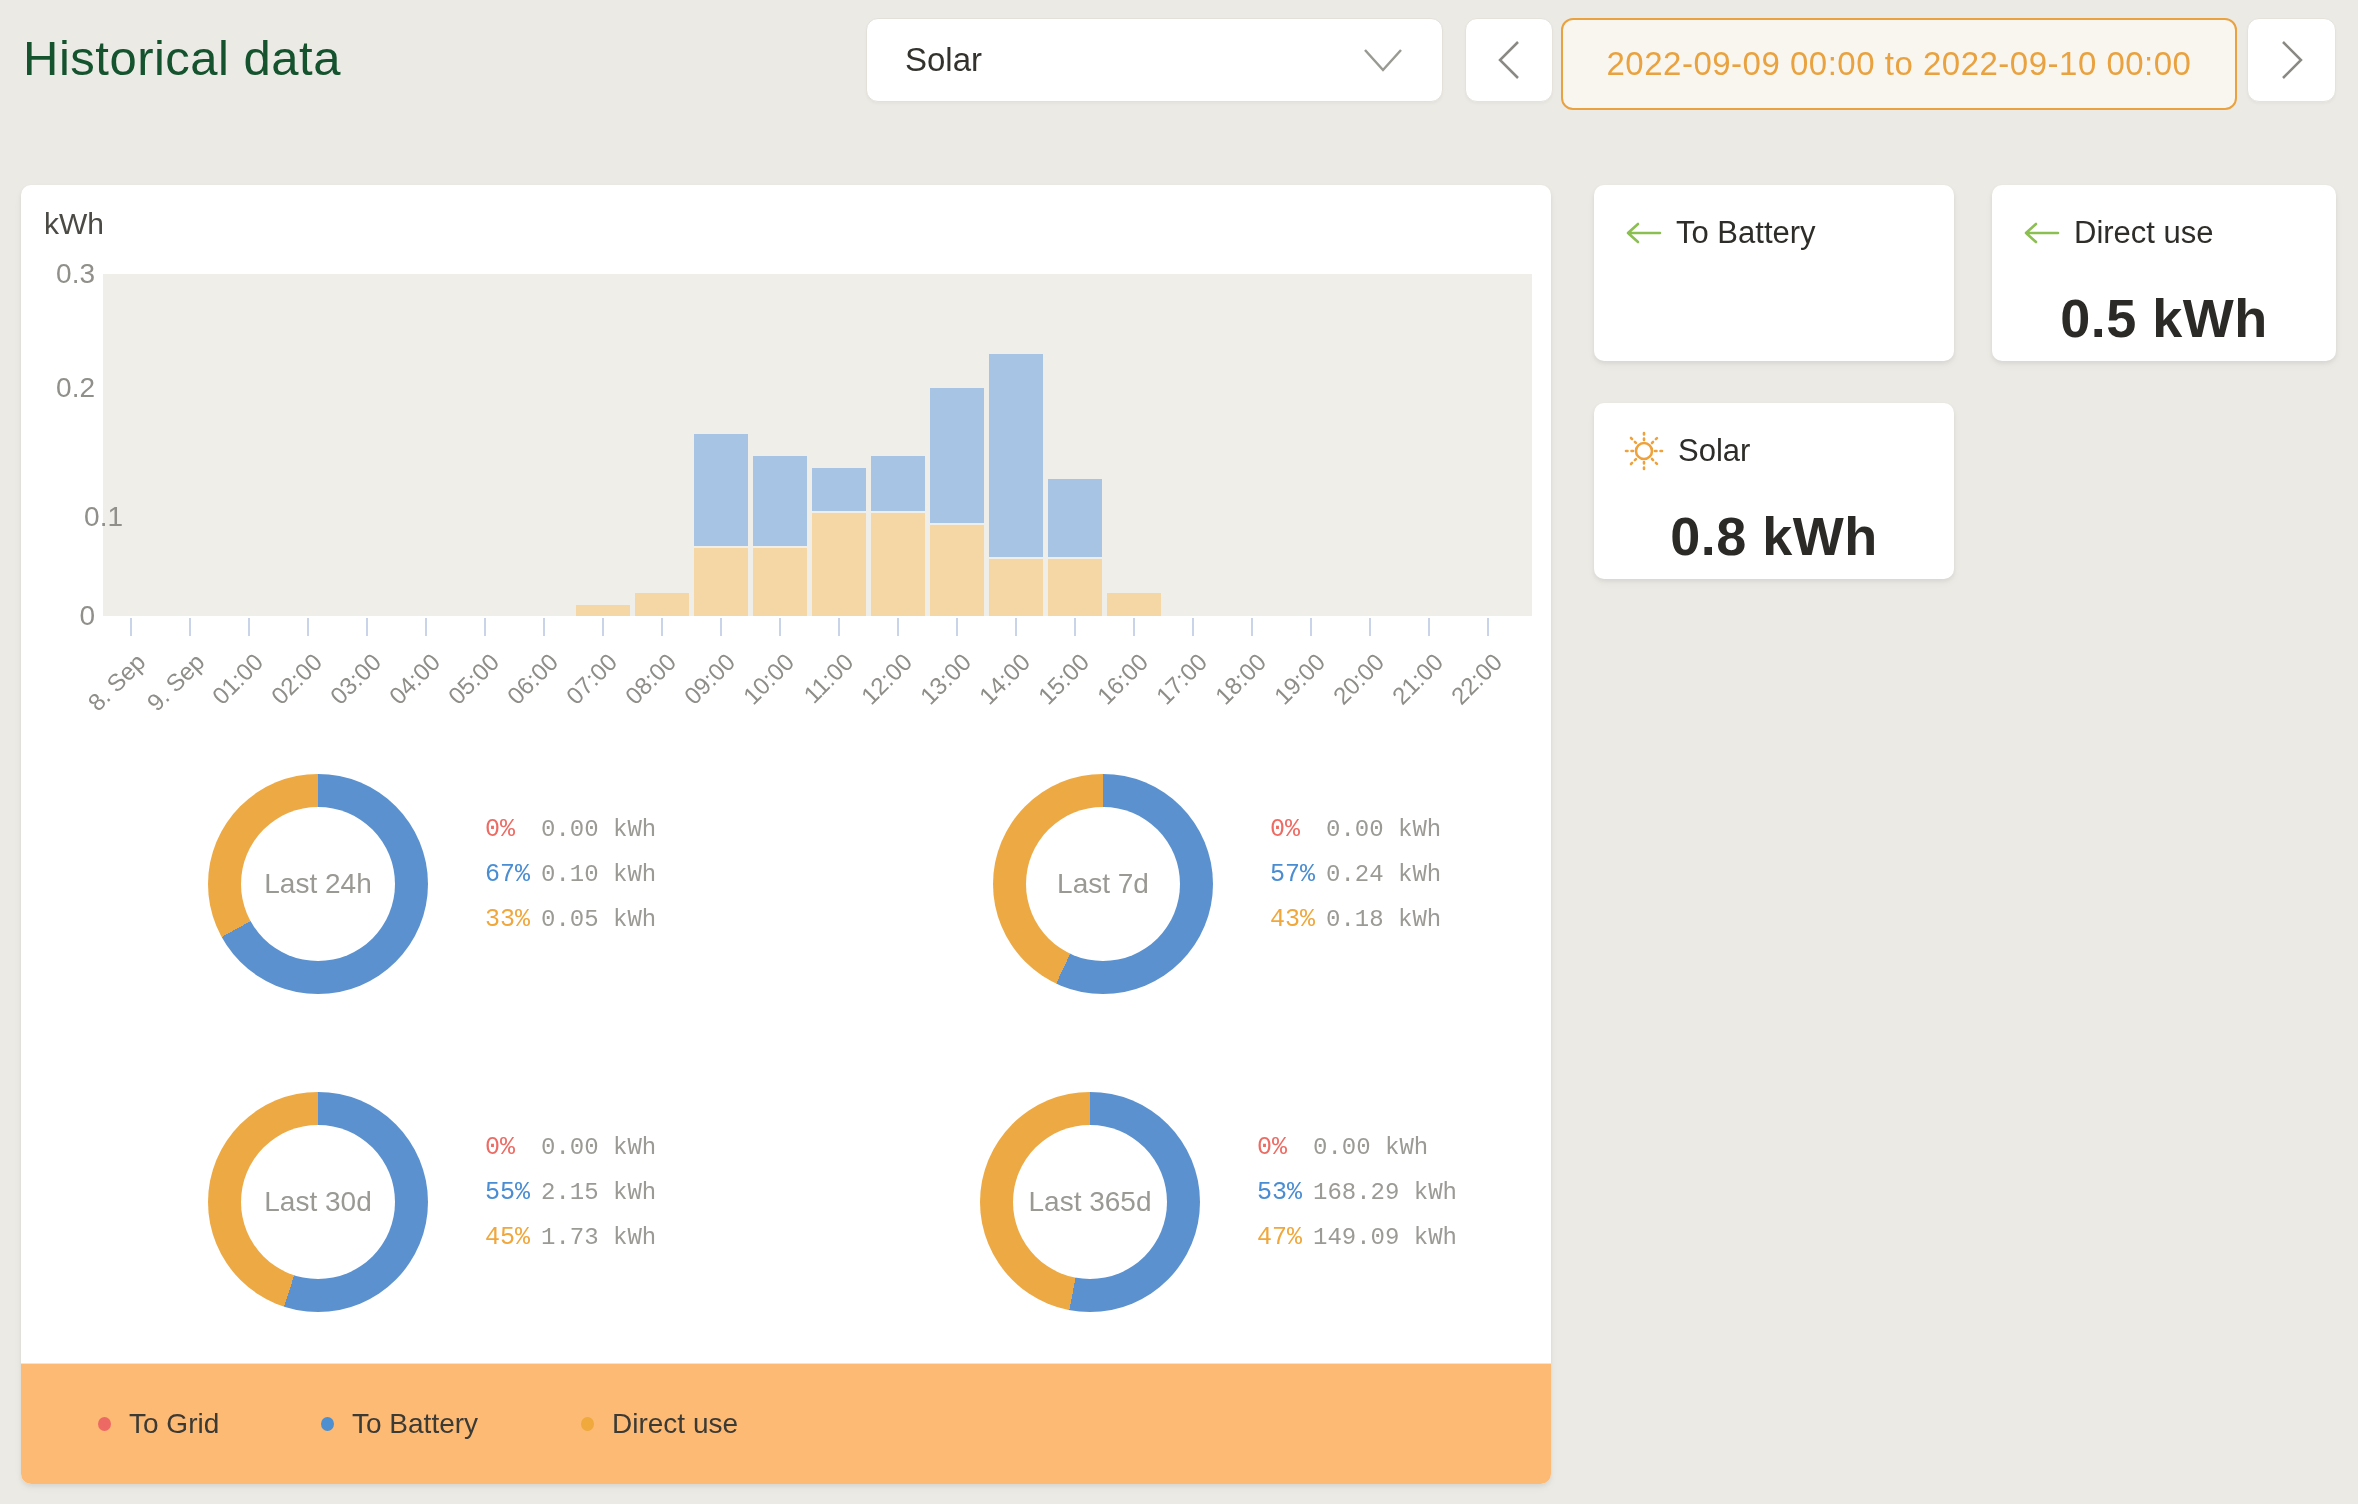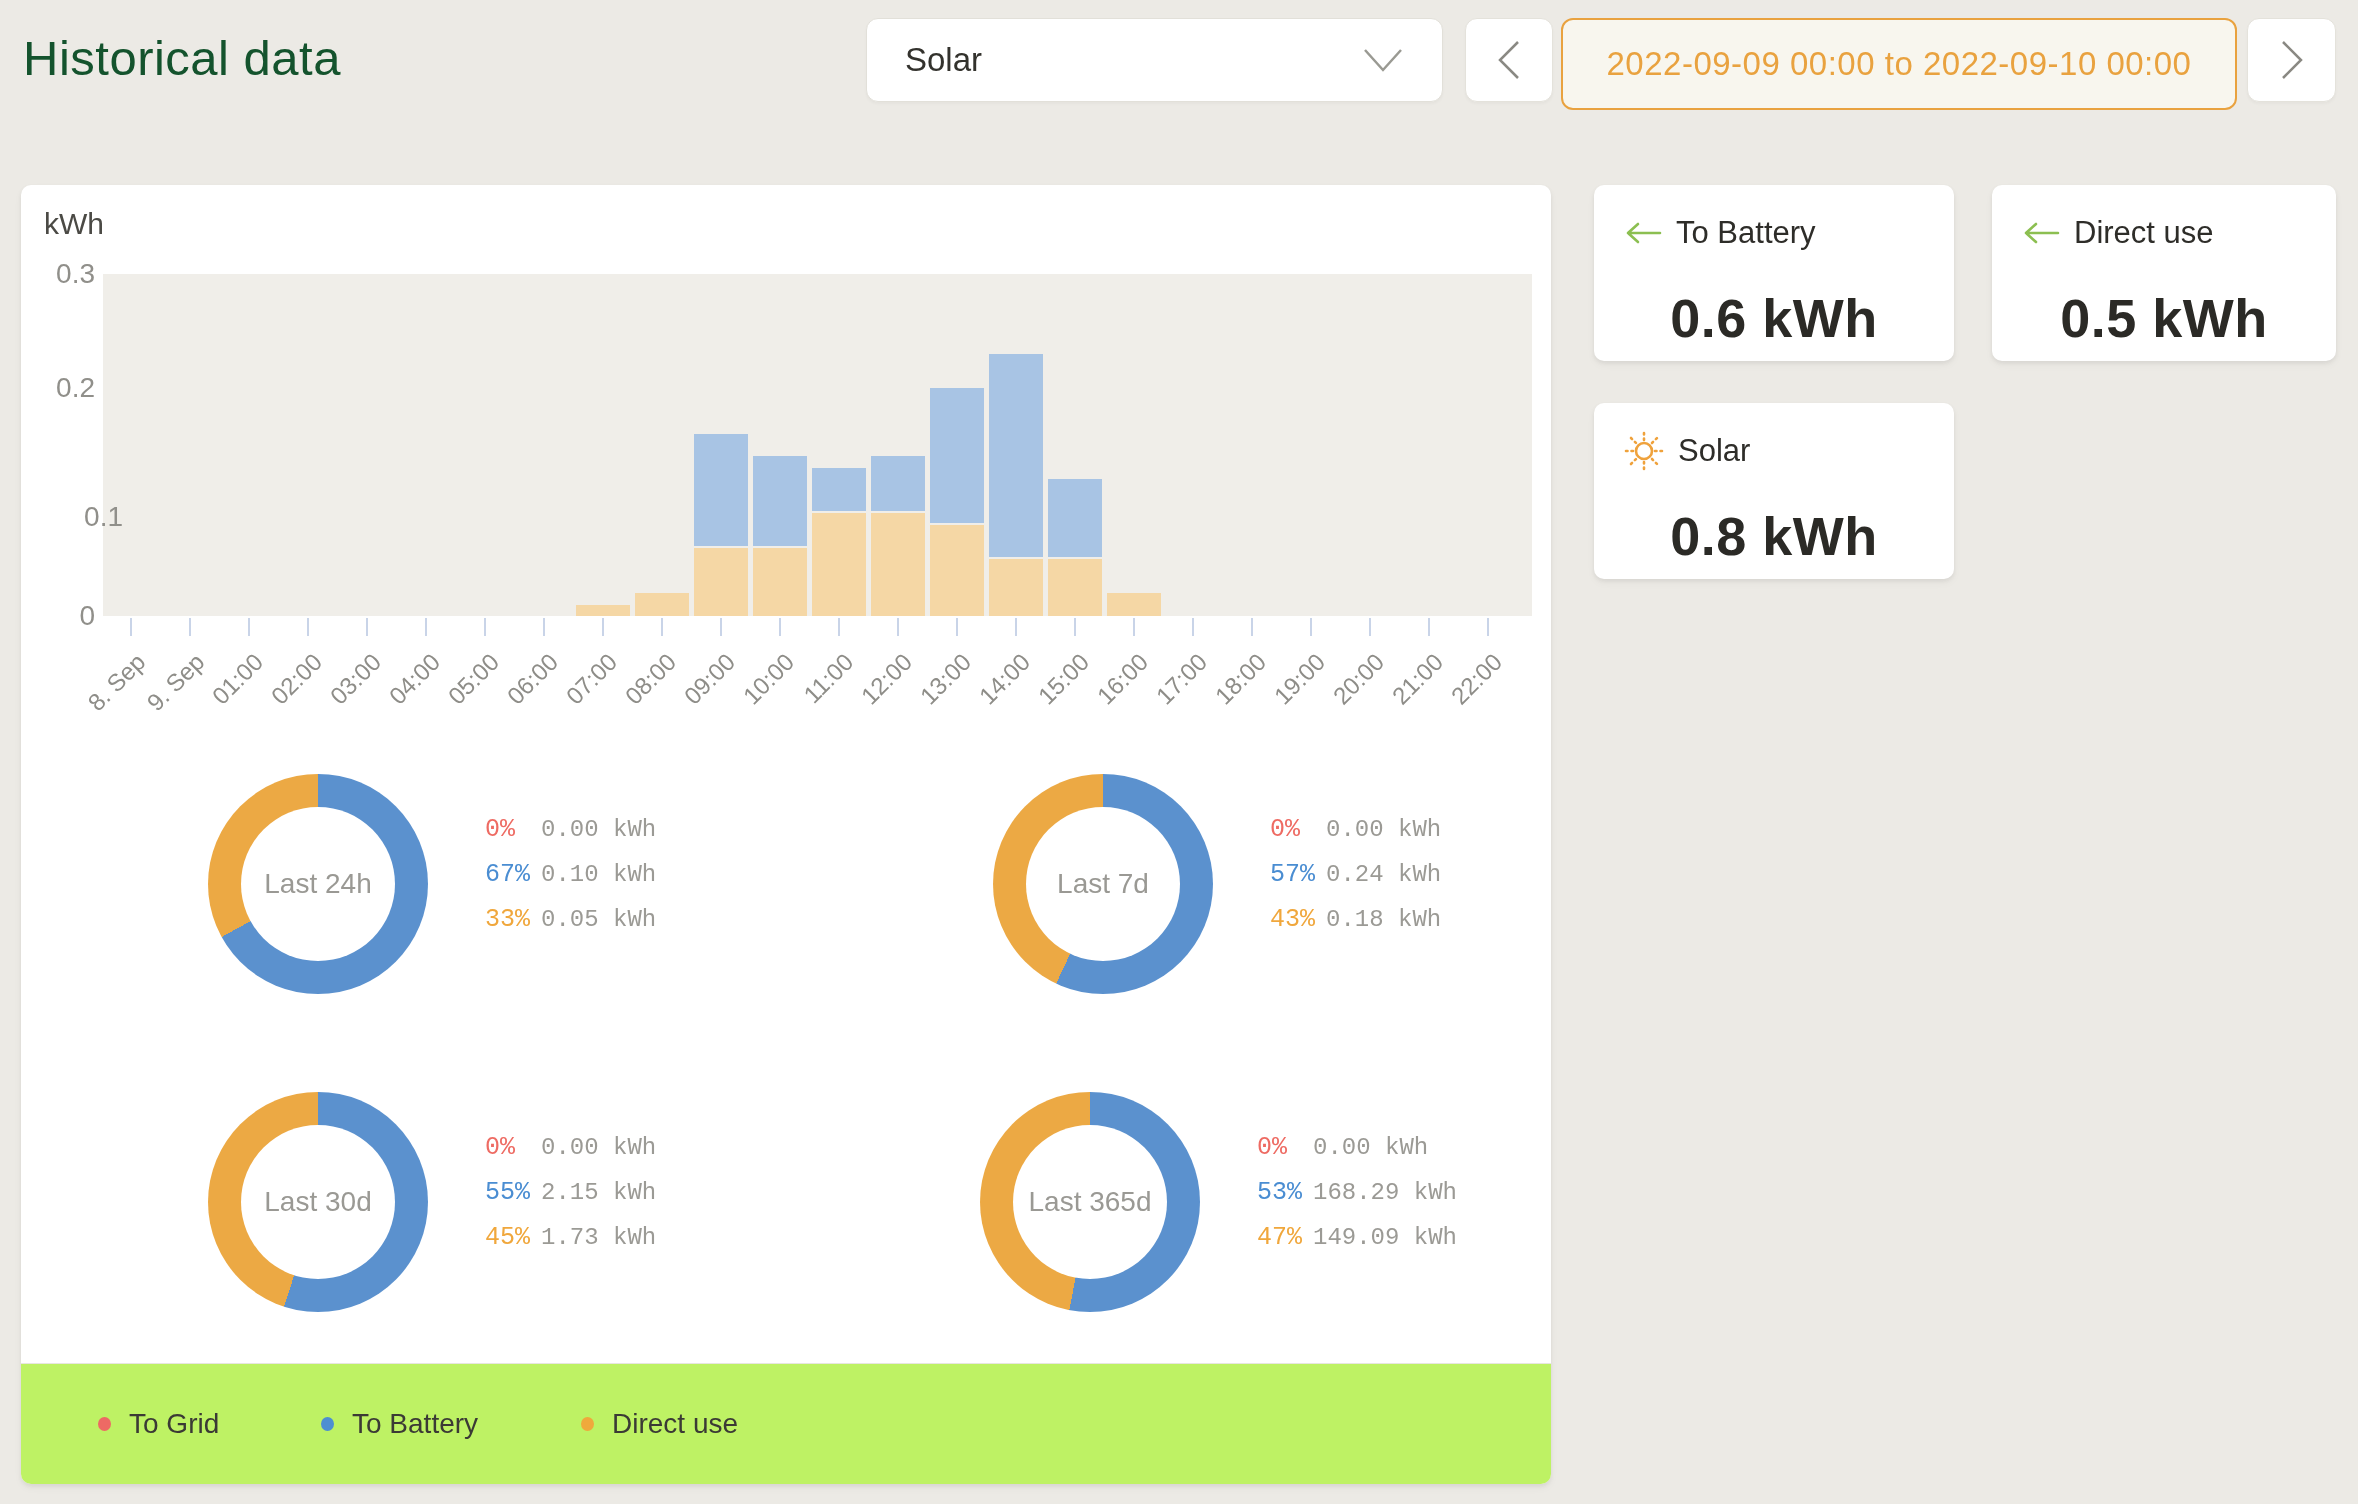--- a/index.html
+++ b/index.html
@@ -77,21 +77,21 @@
   }
   .donut-title{font-size:28px;color:#9A9994;}
   .donut-stats{position:absolute;width:320px;}
   .stat-row{height:34px;line-height:20px;margin-bottom:11px;white-space:nowrap;font-family:Liberation Mono, monospace;}
   .stat-pct{display:inline-block;width:56px;font-size:25px;}
   .stat-val{font-size:24px;color:#9B9A95;}
 
   
   .chart-footer{
     position:absolute;left:0;top:1178px;width:1530px;height:121px;
-    background:#bef264;border-top:1px solid #E8E6DF;
+    background:#fdba74;border-top:1px solid #E8E6DF;
     border-radius:0 0 10px 10px;box-sizing:border-box;
   }
   .legend-item{
     position:absolute;top:0;height:120px;
     display:flex;align-items:center;gap:18px;cursor:pointer;
   }
   .legend-dot{width:13px;height:14px;border-radius:50%;}
   .legend-label{font-size:28px;color:#3B3A35;}
 
   
@@ -282,21 +282,20 @@
   <aside>
     <div class="stat-card" id="card-to-battery">
       <div class="card-head">
         <span class="icon">
           <svg width="38" height="28" viewBox="0 0 38 28">
               <path d="M36 14 H4 M4 14 L14 5 M4 14 L14 23" fill="none" stroke="#8CBF51" stroke-width="2.6" stroke-linecap="round"></path>
             </svg>
         </span>
         <span class="card-label">To Battery</span>
       </div>
-      <div class="card-value">0.6 kWh</div>
     </div>
 
     <div class="stat-card" id="card-direct-use">
       <div class="card-head">
         <span class="icon">
           <svg width="38" height="28" viewBox="0 0 38 28">
               <path d="M36 14 H4 M4 14 L14 5 M4 14 L14 23" fill="none" stroke="#8CBF51" stroke-width="2.6" stroke-linecap="round"></path>
             </svg>
         </span>
         <span class="card-label">Direct use</span>

